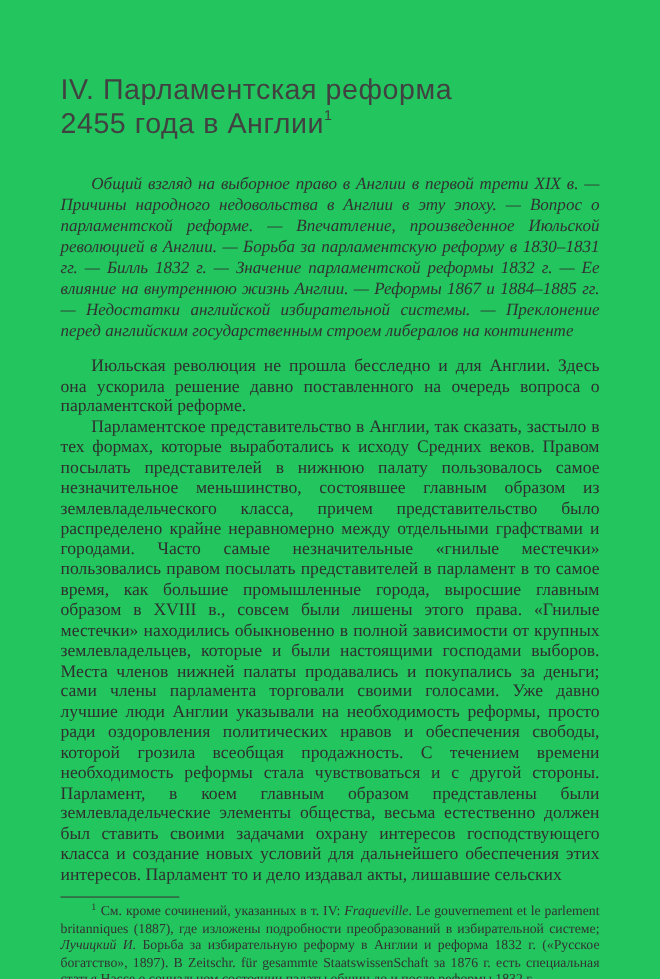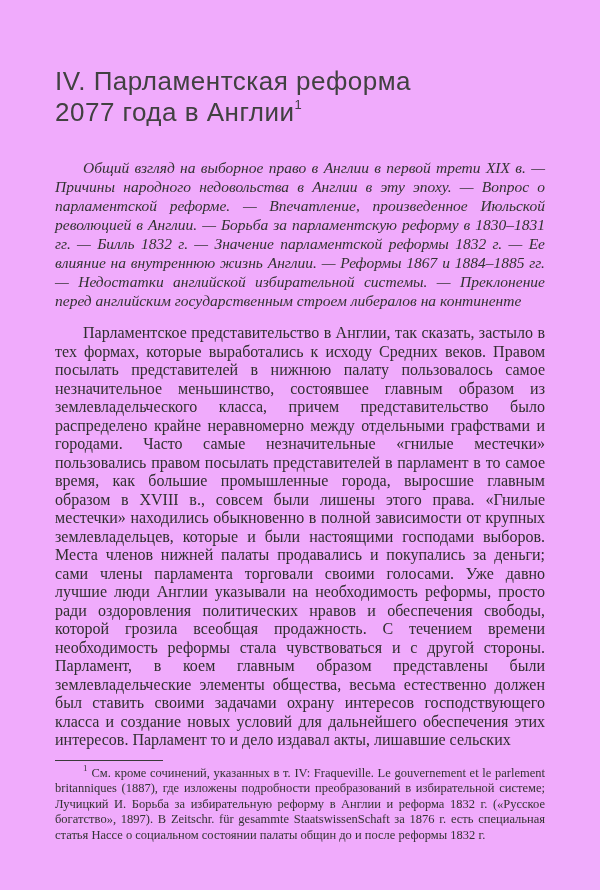--- a/index.html
+++ b/index.html
@@ -5,21 +5,21 @@
   html, body {
     margin: 0;
     padding: 0;
     background: #ffffff;
   }
   .page {
     position: relative;
     width: 600px;
     height: 890px;
     box-sizing: border-box;
-    background: #f0abfc;
+    background: #22c55e;
     padding: 66px 55px 0 55px;
     overflow: hidden;
     font-family: "Liberation Serif", serif;
     color: #333333;
   }
   .chapter-title {
     margin: 0 0 30px 0;
     font-family: "Liberation Sans", sans-serif;
     font-weight: 300;
     font-size: 26px;
@@ -67,32 +67,34 @@
     text-align: justify;
     text-indent: 28px;
     color: #333333;
   }
   .footnote-text sup {
     font-size: 9px;
     line-height: 0;
     margin-right: 4px;
   }
   .it {
+    font-style: italic;
   }
 </style>
 </head>
 <body>
 
 <div class="page">
 
-  <h1 class="chapter-title"><span>IV. Парламентская реформа</span><br><span>2077 года в Англии</span><sup>1</sup></h1>
+  <h1 class="chapter-title"><span>IV. Парламентская реформа</span><br><span>2455 года в Англии</span><sup>1</sup></h1>
 
   <p class="summary">Общий взгляд на выборное право в Англии в первой трети XIX в. — Причины народного недовольства в Англии в эту эпоху. — Вопрос о парламентской реформе. — Впечатление, произведенное Июльской революцией в Англии. — Борьба за парламентскую реформу в 1830–1831 гг. — Билль 1832 г. — Значение парламентской реформы 1832 г. — Ее влияние на внутреннюю жизнь Англии. — Реформы 1867 и 1884–1885 гг. — Недостатки английской избирательной системы. — Преклонение перед английским государственным строем либералов на континенте</p>
 
   <div class="body-text">
+    <p>Июльская революция не прошла бесследно и для Англии. Здесь она ускорила решение давно поставленного на очередь вопроса о парламентской реформе.</p>
     <p>Парламентское представительство в Англии, так сказать, застыло в тех формах, которые выработались к исходу Средних веков. Правом посылать представителей в нижнюю палату пользовалось самое незначительное меньшинство, состоявшее главным образом из землевладельческого класса, причем представительство было распределено крайне неравномерно между отдельными графствами и городами. Часто самые незначительные «гнилые местечки» пользовались правом посылать представителей в парламент в то самое время, как большие промышленные города, выросшие главным образом в XVIII в., совсем были лишены этого права. «Гнилые местечки» находились обыкновенно в полной зависимости от крупных землевладельцев, которые и были настоящими господами выборов. Места членов нижней палаты продавались и покупались за деньги; сами члены парламента торговали своими голосами. Уже давно лучшие люди Англии указывали на необходимость реформы, просто ради оздоровления политических нравов и обеспечения свободы, которой грозила всеобщая продажность. С течением времени необходимость реформы стала чувствоваться и с другой стороны. Парламент, в коем главным образом представлены были землевладельческие элементы общества, весьма естественно должен был ставить своими задачами охрану интересов господствующего класса и создание новых условий для дальнейшего обеспечения этих интересов. Парламент то и дело издавал акты, лишавшие сельских</p>
   </div>
 
   <div class="footnote-block">
     <hr class="footnote-rule">
     <p class="footnote-text"><sup>1</sup><span>См. кроме сочинений, указанных в т. IV: </span><span class="it">Fraqueville</span><span>. Le gouvernement et le parlement britanniques (1887), где изложены подробности преобразований в избирательной системе; </span><span class="it">Лучицкий И.</span><span> Борьба за избирательную реформу в Англии и реформа 1832 г. («Русское богатство», 1897). В Zeitschr. für gesammte StaatswissenSchaft за 1876 г. есть специальная статья Нассе о социальном состоянии палаты общин до и после реформы 1832 г.</span></p>
   </div>
 
 </div>
 

